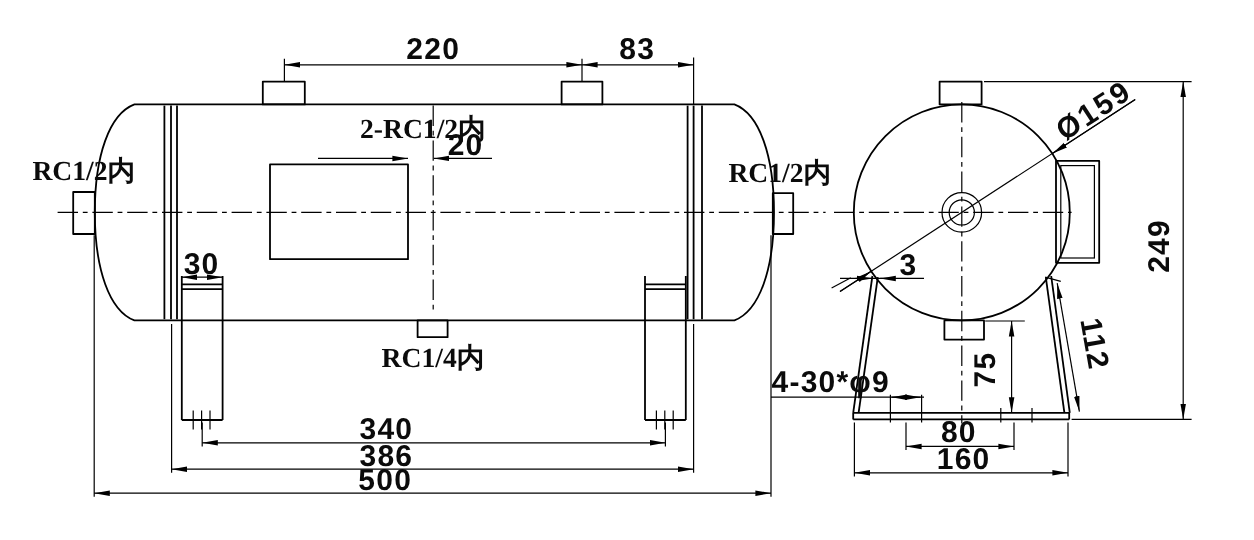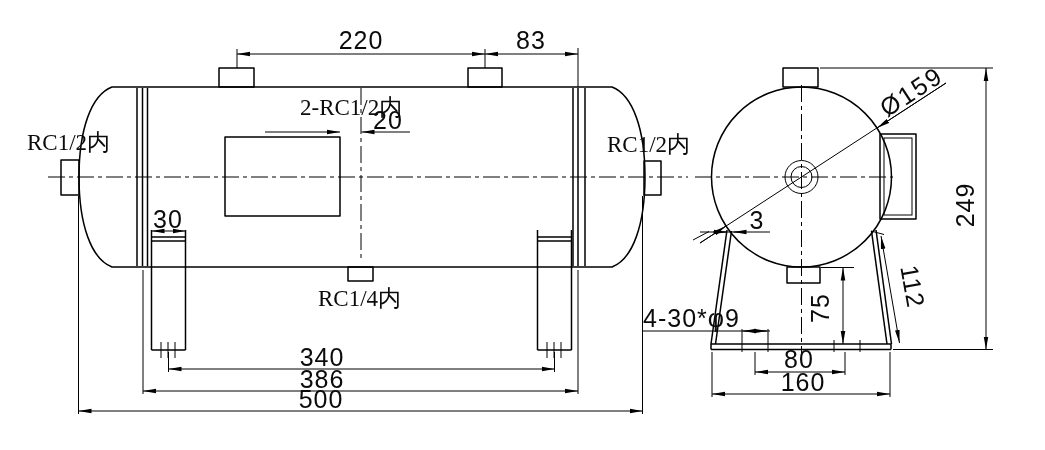--- a/index.html
+++ b/index.html
@@ -1,16 +1,16 @@
 <!DOCTYPE html>
 <html><head>
 <meta charset="utf-8">
 <style>
   html,body{margin:0;padding:0;background:#fff;}
-  .stage{position:relative;width:1045px;height:450px;background:#fdba74;overflow:hidden;}
+  .stage{position:relative;width:1045px;height:450px;background:#fdba74;overflow:hidden;font-weight:bold;}
   svg{position:absolute;left:0;top:0;}
   .geo{stroke:#000;stroke-width:1.5;fill:none;stroke-linejoin:round;}
   .thin{stroke:#000;stroke-width:1;fill:none;}
   .cl{stroke:#000;stroke-width:1;fill:none;stroke-dasharray:17,4,4,4;}
   .dimline{stroke:#000;stroke-width:1;fill:none;}
   .dimtxt{font-family:"Liberation Sans",sans-serif;font-size:25px;fill:#0b0b0b;letter-spacing:1px;}
   .dimtxt-s{font-family:"Liberation Sans",sans-serif;font-size:25px;fill:#0b0b0b;letter-spacing:2px;}
   .labtxt{font-family:"Liberation Serif","DejaVu Serif",serif;font-size:23px;fill:#0b0b0b;}
 </style>
 </head>

